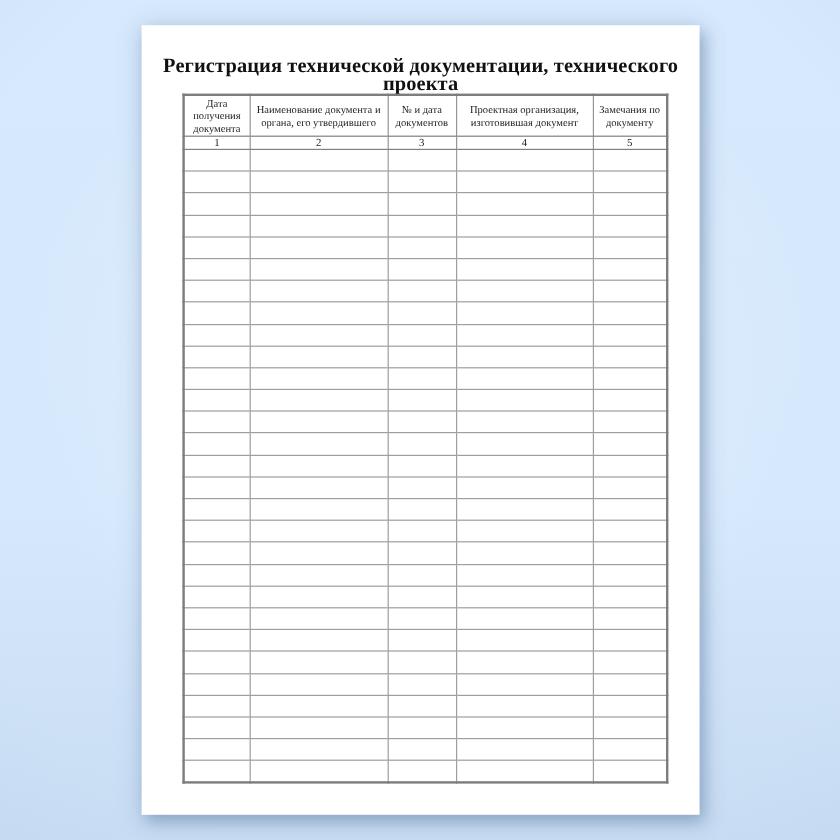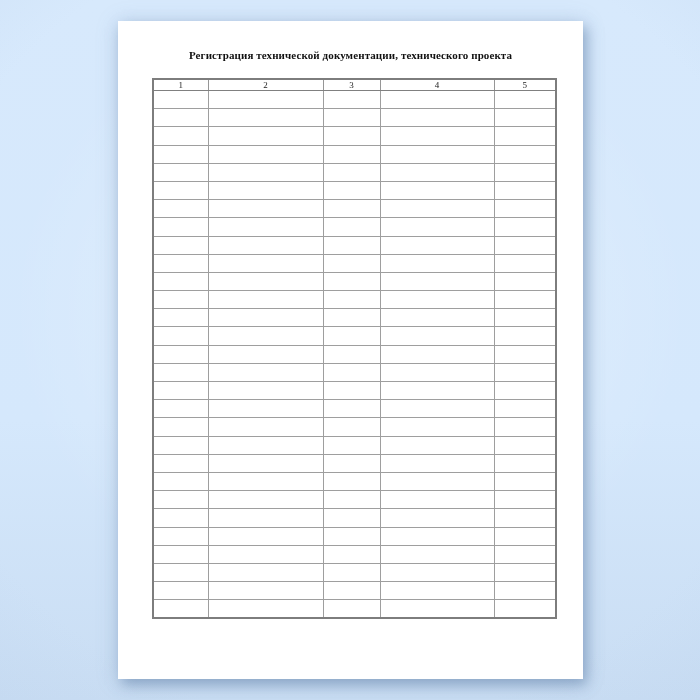--- a/index.html
+++ b/index.html
@@ -36,21 +36,21 @@
     box-shadow:
       4px 6px 12px rgba(96, 128, 168, 0.50),
       0 2px 20px rgba(110, 140, 180, 0.28);
   }
   .doc-title {
     position: absolute;
     top: 27px;
     left: 0;
     width: 100%;
     text-align: center;
-    font-size: 11px;
+    font-size: 17px;
     font-weight: bold;
     line-height: 14.5px;
     color: #111111;
     letter-spacing: 0.1px;
   }
   .form-table {
     position: absolute;
     left: 34px;
     top: 57px;
     width: 403px;
@@ -104,20 +104,27 @@
 
   <table class="form-table">
     <colgroup>
       <col class="c1">
         <col class="c2">
         <col class="c3">
         <col class="c4">
         <col class="c5">
     </colgroup>
     <thead>
+      <tr class="header-row">
+        <th>Дата получения документа</th>
+        <th>Наименование документа и органа, его утвердившего</th>
+        <th>№ и дата документов</th>
+        <th>Проектная организация, изготовившая документ</th>
+        <th>Замечания по документу</th>
+      </tr>
       <tr class="numbers-row">
         <td>1</td>
         <td>2</td>
         <td>3</td>
         <td>4</td>
         <td>5</td>
       </tr>
     </thead>
     <tbody>
         <tr class="empty-row">

